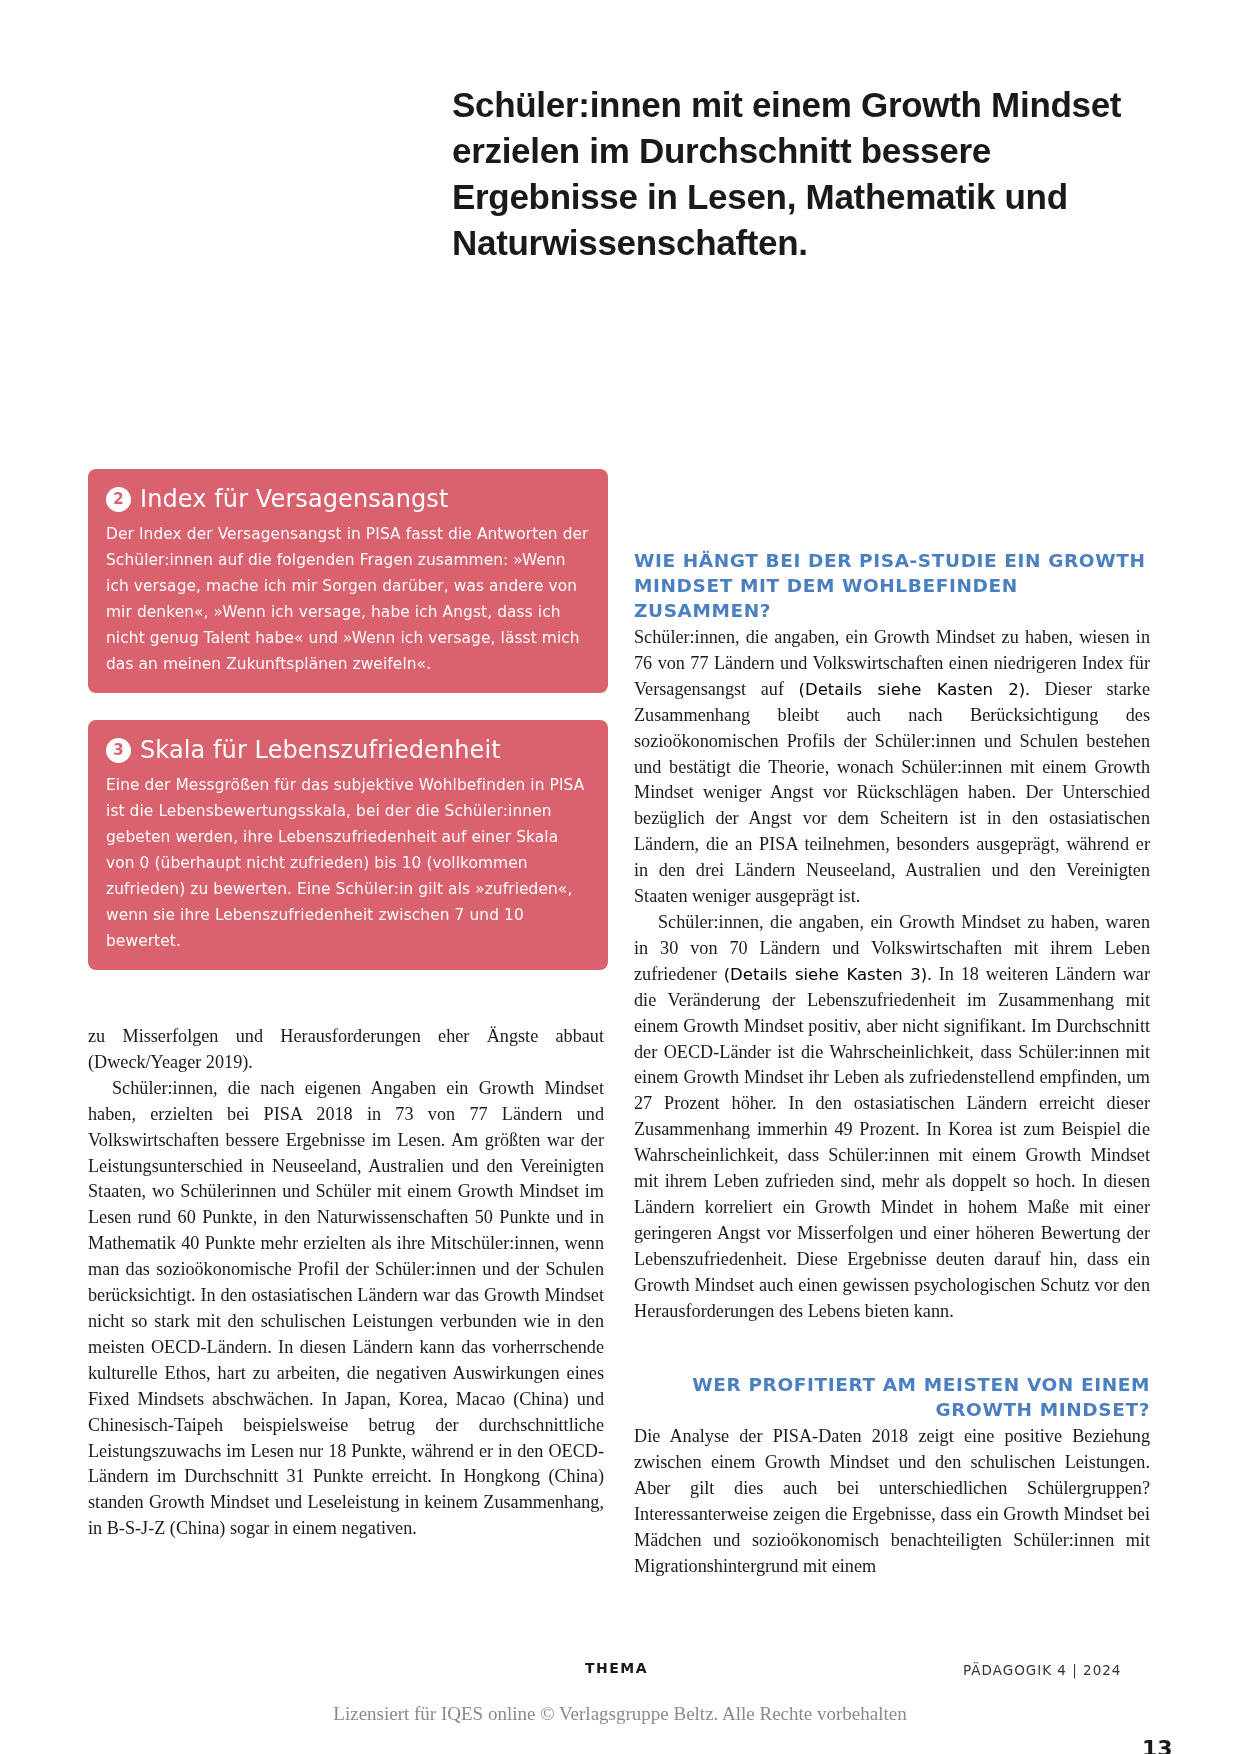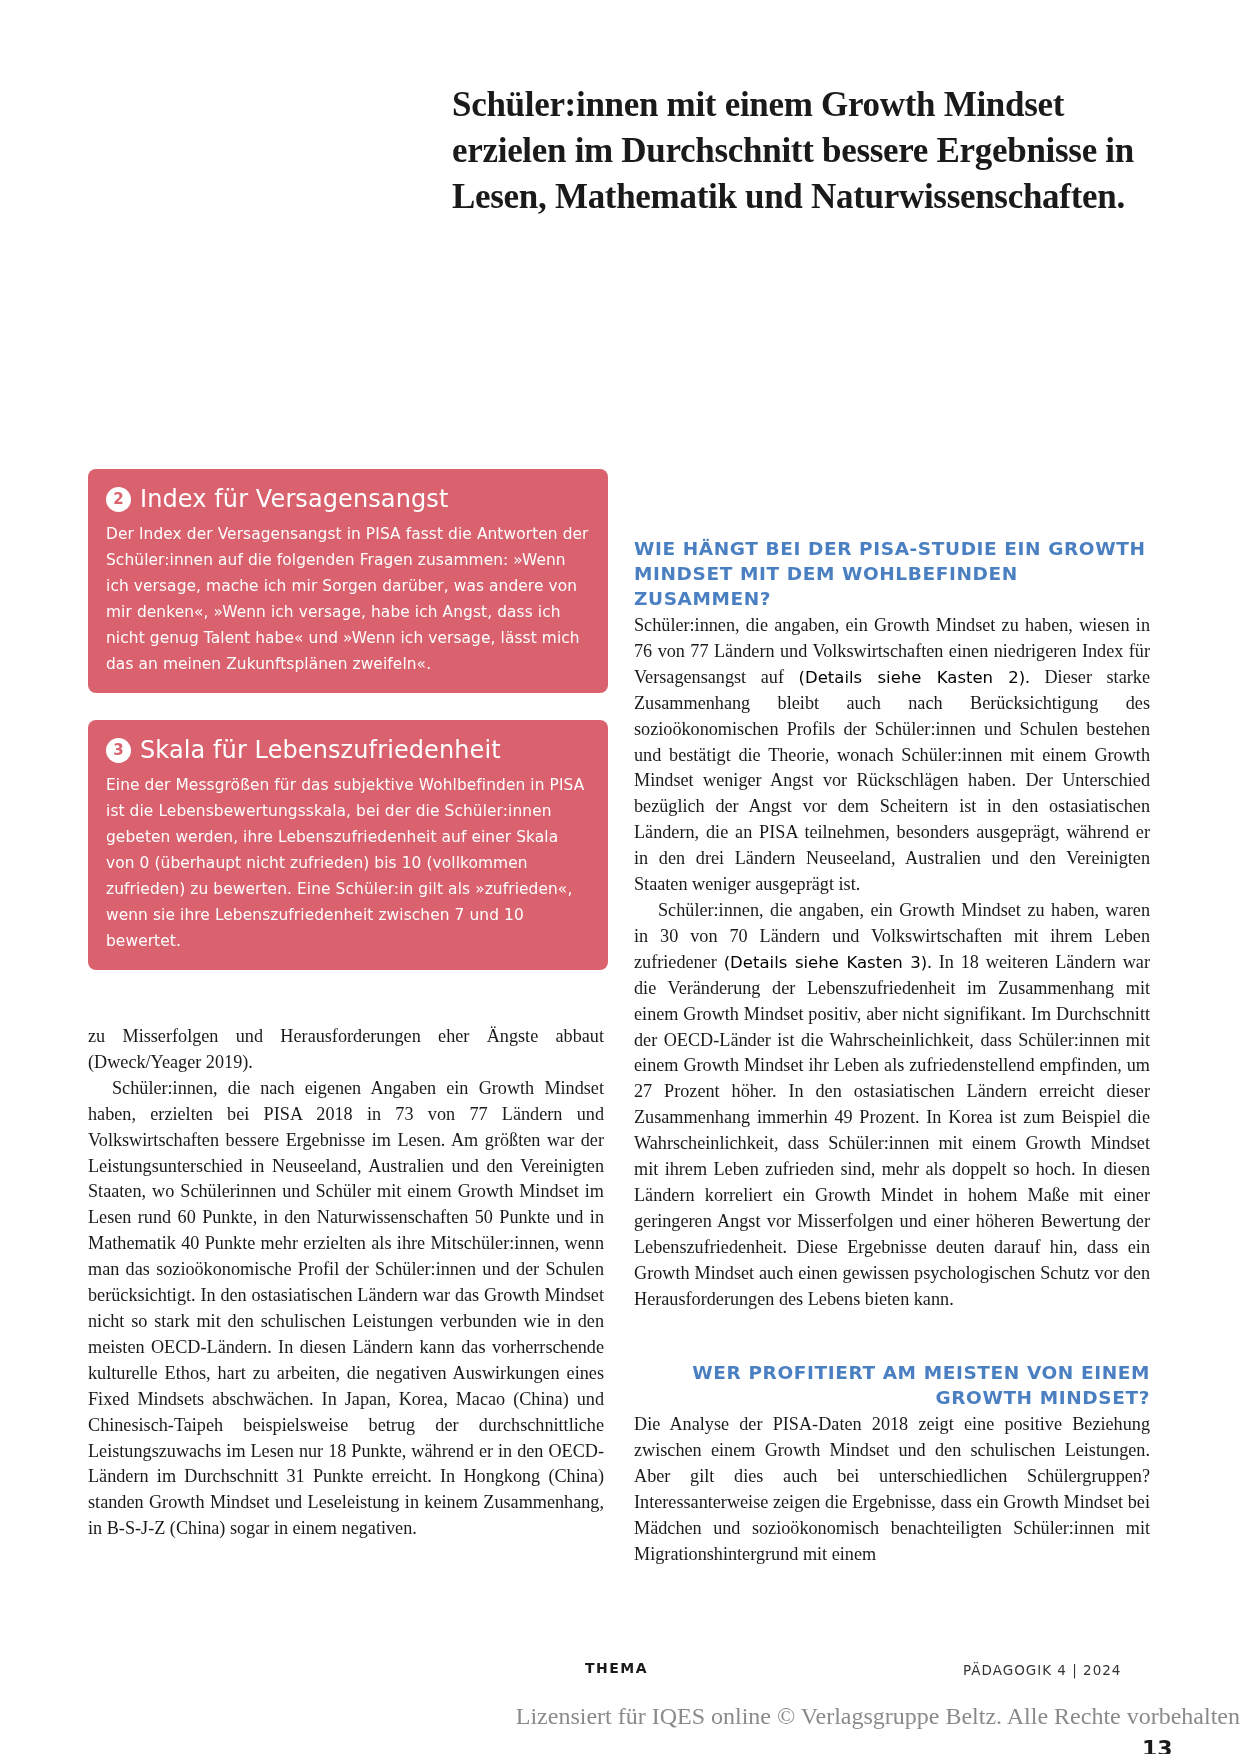--- a/index.html
+++ b/index.html
@@ -1,24 +1,24 @@
 <!DOCTYPE html>
 <html><head>
 <meta charset="utf-8">
 <style>
   html, body { margin:0; padding:0; background:#ffffff; }
   body { width:1240px; height:1754px; position:relative; overflow:hidden; }
   .page-title {
     position:absolute; left:452px; top:82px; width:720px;
-    font-family:Liberation Serif, serif; font-weight:bold;
+    font-family:Liberation Sans, sans-serif; font-weight:bold;
     font-size:35px; line-height:46px; color:#1a1a1a; margin:0;
     letter-spacing:-0.3px;
   }
   .left-col { position:absolute; left:88px; top:469px; width:516px; }
-  .right-col { position:absolute; left:634px; top:536px; width:516px; }
+  .right-col { position:absolute; left:634px; top:548px; width:516px; }
   .info-box {
     background:#d9626e; color:#ffffff; border-radius:8px;
     padding:16px 18px 16px 18px; box-sizing:border-box; width:520px;
     font-family:"DejaVu Sans", sans-serif;
   }
   .info-box + .info-box { margin-top:27px; }
   .box-head { display:flex; align-items:center; margin:0 0 8px 0; }
   .num-badge {
     width:25px; height:25px; border-radius:50%; background:#ffffff; color:#d9626e;
     font-weight:bold; font-size:15px; display:inline-flex; align-items:center;
@@ -47,22 +47,22 @@
   }
   .footer-journal {
     position:absolute; top:1662px; left:963px;
     font-family:"DejaVu Sans", sans-serif; font-size:13.5px; letter-spacing:1px; color:#333;
   }
   .footer-page {
     position:absolute; top:1736px; left:1142px;
     font-family:"DejaVu Sans", sans-serif; font-weight:bold; font-size:22px; color:#1a1a1a;
   }
   .footer-license {
-    position:absolute; top:1703px; left:0; width:1240px; text-align:right;
-    font-family:"Liberation Serif", serif; font-size:24px; color:#8a8a8a;
+    position:absolute; top:1703px; left:0; width:1240px; text-align:center;
+    font-family:"Liberation Serif", serif; font-size:19px; color:#8a8a8a;
   }
 </style>
 </head>
 <body>
 
 <h1 class="page-title">Schüler:innen mit einem Growth Mindset erzielen im Durchschnitt bessere Ergebnisse in Lesen, Mathematik und Naturwissenschaften.</h1>
 
 <div class="left-col">
   <div class="info-box">
     <div class="box-head">

